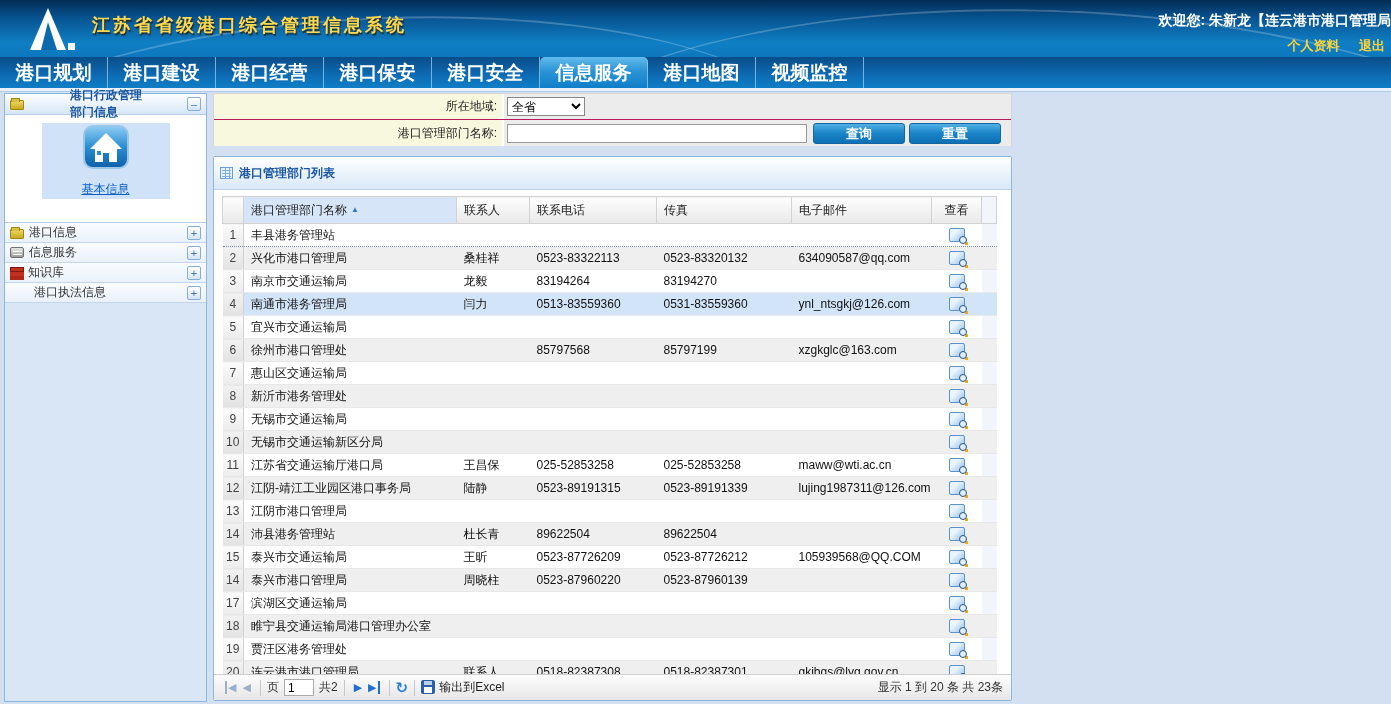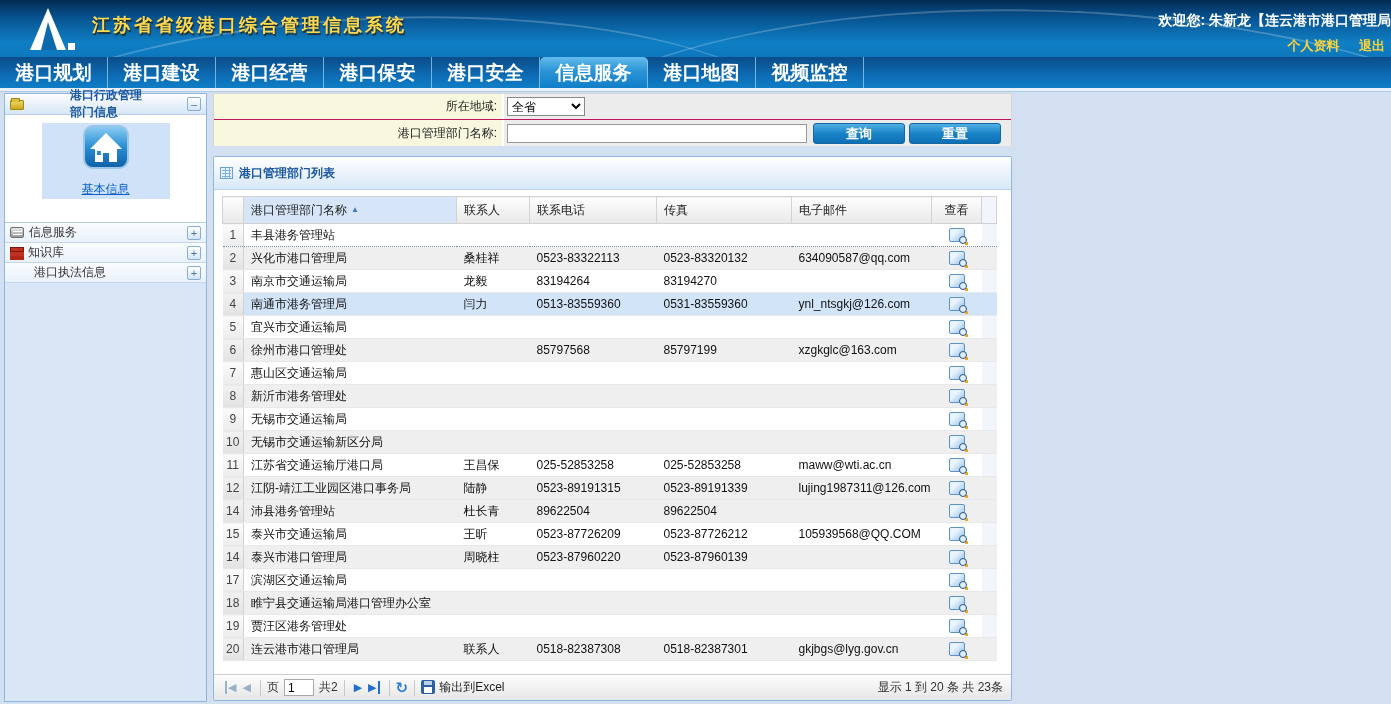--- a/index.html
+++ b/index.html
@@ -176,20 +176,25 @@
         </defs>
         <rect x="1" y="1" width="44" height="42" rx="9" fill="url(#hg)" stroke="#9cc6e8" stroke-width="2"></rect>
         <polygon points="23,8 39,24 34,24 34,37 26,37 26,28 20,28 20,37 12,37 12,24 7,24" fill="#ffffff"></polygon>
         <rect x="14" y="26" width="4" height="4" fill="#2a8ed2"></rect>
       </svg>
       <span class="tile-label">基本信息</span>
     </div>
   </div>
   <div>
       <div class="side-item">
+        <span class="ico ico-folder"></span>
+        <span class="lbl">港口信息</span>
+        <span class="toggle-btn plus"></span>
+      </div>
+      <div class="side-item">
         <span class="ico ico-drawer"></span>
         <span class="lbl">信息服务</span>
         <span class="toggle-btn plus"></span>
       </div>
       <div class="side-item">
         <span class="ico ico-books"></span>
         <span class="lbl">知识库</span>
         <span class="toggle-btn plus"></span>
       </div>
       <div class="side-item indent">
@@ -359,20 +364,30 @@
         <tr class="stripe">
           <td class="td-num">12</td>
           <td class="td-name">江阴-靖江工业园区港口事务局</td>
           <td class="td-contact">陆静</td>
           <td class="td-phone">0523-89191315</td>
           <td class="td-fax">0523-89191339</td>
           <td class="td-email">lujing1987311@126.com</td>
           <td class="td-view"><span class="view-icon"></span></td>
           <td class="td-fill"></td>
         </tr>
+        <tr>
+          <td class="td-num">13</td>
+          <td class="td-name">江阴市港口管理局</td>
+          <td class="td-contact"></td>
+          <td class="td-phone"></td>
+          <td class="td-fax"></td>
+          <td class="td-email"></td>
+          <td class="td-view"><span class="view-icon"></span></td>
+          <td class="td-fill"></td>
+        </tr>
         <tr class="stripe">
           <td class="td-num">14</td>
           <td class="td-name">沛县港务管理站</td>
           <td class="td-contact">杜长青</td>
           <td class="td-phone">89622504</td>
           <td class="td-fax">89622504</td>
           <td class="td-email"></td>
           <td class="td-view"><span class="view-icon"></span></td>
           <td class="td-fill"></td>
         </tr>

